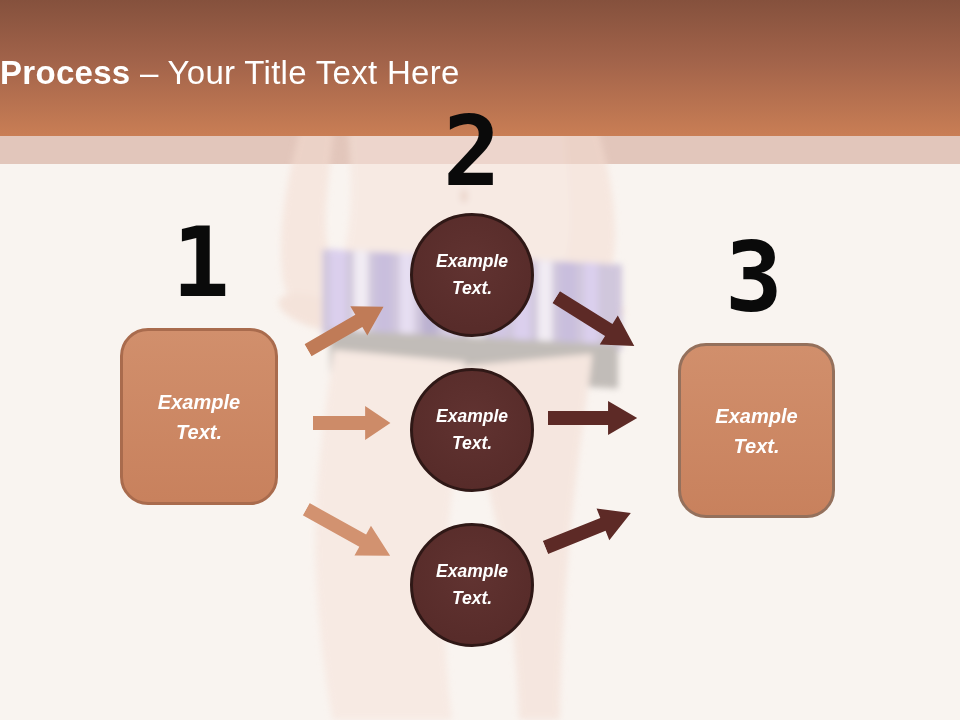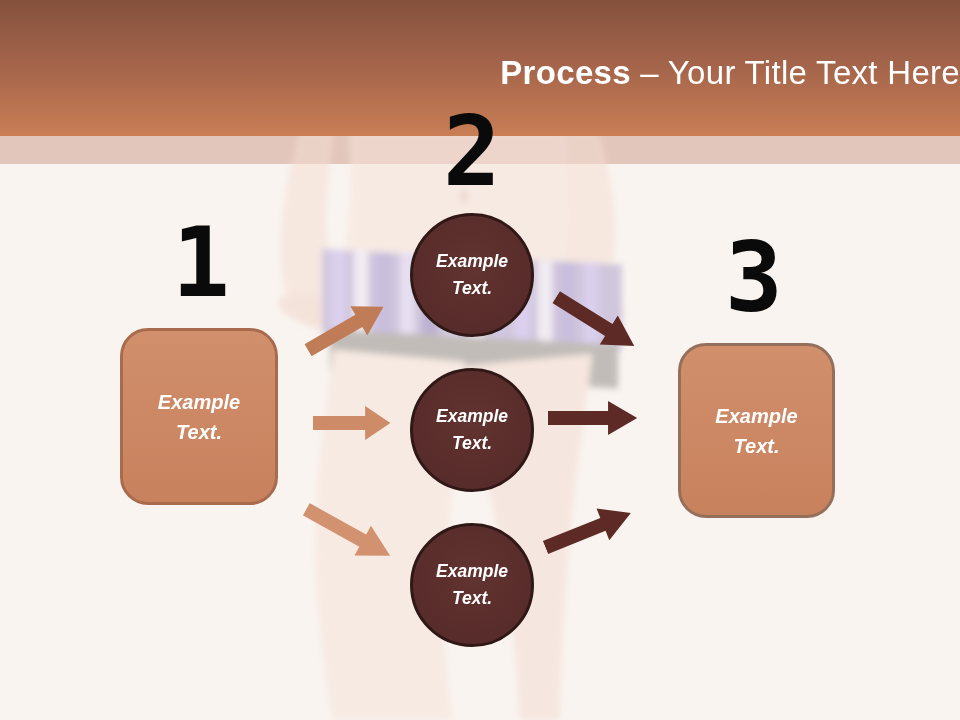--- a/index.html
+++ b/index.html
@@ -6,21 +6,21 @@
   .slide{position:relative;width:960px;height:720px;background:#f9f4f0;overflow:hidden;
          font-family:"Liberation Sans",sans-serif;}
 
   
   .bg-figure{position:absolute;left:0;top:0;z-index:2;}
 
   
   .header{position:absolute;left:0;top:0;width:960px;height:136px;z-index:3;
           background:linear-gradient(180deg,#85513d 0%,#a2634a 45%,#c97e55 100%);}
   .band{position:absolute;left:0;top:136px;width:960px;height:28px;background:#e2c6bb;z-index:1;}
-  .title{position:absolute;left:0;top:56px;width:960px;text-align:right;color:#ffffff;
+  .title{position:absolute;left:0;top:56px;width:960px;text-align:left;color:#ffffff;
          font-size:33px;line-height:1;z-index:4;letter-spacing:.3px;}
   .title .bold{font-weight:bold;}
 
   
   .num{position:absolute;transform:translate(-50%,-50%);z-index:6;color:#0a0a0a;
        font-family:"DejaVu Sans Mono","DejaVu Sans",monospace;font-weight:bold;
        font-size:96px;line-height:1;}
   .num1{left:201px;top:263px;}
   .num2{left:472px;top:152px;}
   .num3{left:754px;top:278px;}

